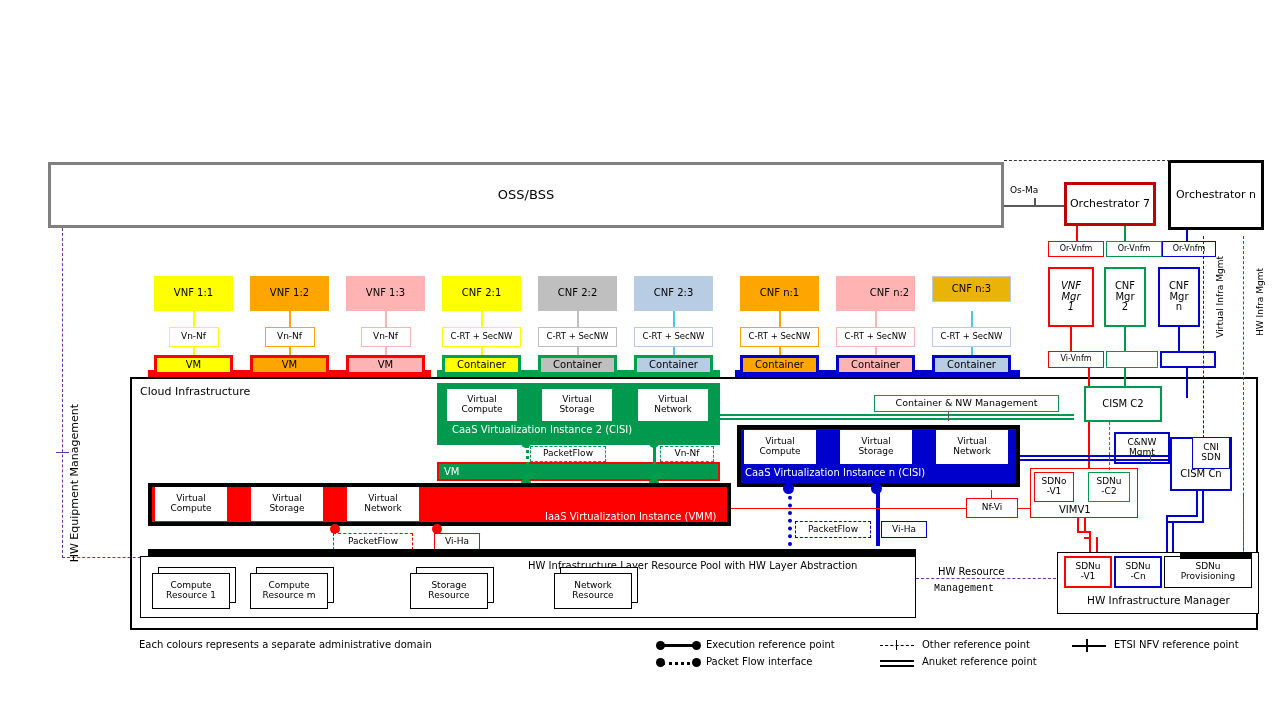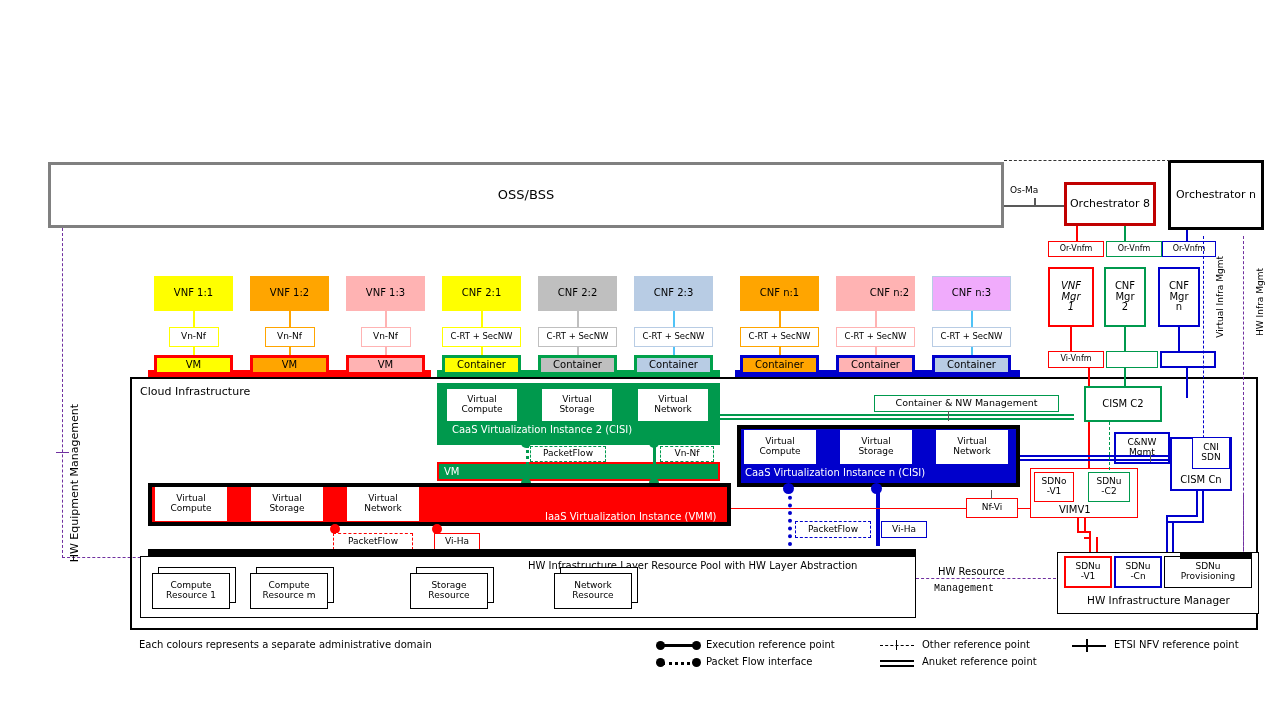--- a/index.html
+++ b/index.html
@@ -17,21 +17,21 @@
 
 <div class="bx" style="left:48px;top:162px;width:956px;height:66px;border:3px solid #808080;background:#fff;font-size:13px;">
   <span>OSS/BSS</span>
 </div>
 
 <div class="ln" style="left:1004px;top:205px;width:64px;height:2px;background:#595959;"></div>
 <div class="ln" style="left:1034px;top:198px;width:2px;height:8px;background:#595959;"></div>
 <div class="txt sm" style="left:1010px;top:185px;">Os-Ma</div>
 
 <div class="bx" style="left:1064px;top:182px;width:92px;height:44px;border:3px solid #c00000;background:#fff;font-size:11px;">
-  <span>Orchestrator 8</span>
+  <span>Orchestrator 7</span>
 </div>
 
 <div class="bx" style="left:1168px;top:160px;width:96px;height:70px;border:3px solid #000;background:#fff;font-size:11px;">
   <span>Orchestrator n</span>
 </div>
 
 <div class="ln" style="left:1004px;top:160px;width:166px;height:0;border-top:1px dashed #333;"></div>
 
 <div class="ln" style="left:62px;top:228px;width:0;height:330px;border-left:1px dashed #7030a0;"></div>
 <div class="ln" style="left:56px;top:452px;width:13px;height:1px;background:#7030a0;"></div>
@@ -115,21 +115,21 @@
     <div class="bx" style="left: 836px; top: 276px; width: 79px; height: 35px; background: rgb(255, 179, 179); border: 1px solid rgb(255, 179, 179); font-size: 10px; padding-left: 28px;">
       <span>CNF n:2</span>
     </div>
     <div class="ln" style="left: 874.5px; top: 311px; width: 2px; height: 44px; background: rgb(255, 179, 179);"></div>
     <div class="bx" style="left: 836px; top: 327px; width: 79px; height: 20px; background: rgb(255, 255, 255); border: 1px solid rgb(255, 179, 179); font-size: 8.5px; color: rgb(0, 0, 0);">
       <span>C-RT + SecNW</span>
     </div>
     <div class="bx" style="left: 836px; top: 355px; width: 79px; height: 20px; background: rgb(255, 179, 179); border: 3px solid rgb(0, 0, 204); font-size: 10px; color: rgb(0, 0, 0);">
       <span>Container</span>
     </div>
-    <div class="bx" style="left: 932px; top: 276px; width: 79px; height: 35px; background: #f0abfc; border: 1px solid rgb(184, 204, 228); font-size: 10px;">
+    <div class="bx" style="left: 932px; top: 276px; width: 79px; height: 26px; background: #eab308; border: 1px solid rgb(184, 204, 228); font-size: 10px;">
       <span>CNF n:3</span>
     </div>
     <div class="ln" style="left: 970.5px; top: 311px; width: 2px; height: 44px; background: rgb(79, 195, 247);"></div>
     <div class="bx" style="left: 932px; top: 327px; width: 79px; height: 20px; background: rgb(255, 255, 255); border: 1px solid rgb(184, 204, 228); font-size: 8.5px; color: rgb(0, 0, 0);">
       <span>C-RT + SecNW</span>
     </div>
     <div class="bx" style="left: 932px; top: 355px; width: 79px; height: 20px; background: rgb(184, 204, 228); border: 3px solid rgb(0, 0, 204); font-size: 10px; color: rgb(0, 0, 0);">
       <span>Container</span>
     </div>
   </div>
@@ -247,21 +247,21 @@
   </div>
 
 <div class="bx" style="left:1114px;top:432px;width:56px;height:32px;border:2px solid #0000cc;background:#fff;font-size:9px;">
   <span>C&amp;NW Mgmt</span>
   </div>
 
 <div class="ln" style="left:1020px;top:455px;width:160px;height:2px;background:#0000cc;"></div>
 <div class="ln" style="left:1020px;top:459px;width:160px;height:2px;background:#0000cc;"></div>
 <div class="ln" style="left:1150px;top:452px;width:1px;height:10px;background:#595959;"></div>
 
-<div class="bx" style="left:1170px;top:437px;width:62px;height:54px;border:2px solid #0000cc;background:#fff;font-size:10px;align-items:flex-end;padding-bottom:3px;">
+<div class="bx" style="left:1170px;top:437px;width:62px;height:54px;border:2px solid #0000cc;background:#fff;font-size:10px;align-items:flex-end;padding-bottom:9px;">
   <span>CISM Cn</span>
   </div>
 <div class="bx" style="left:1192px;top:437px;width:38px;height:32px;border:1px solid #0000cc;background:#fff;font-size:9px;">
   <span>CNI SDN</span>
   </div>
 
 <div class="bx" style="left:966px;top:498px;width:52px;height:20px;border:1px solid #ff0000;background:#fff;font-size:9px;">Nf-Vi</div>
 <div class="ln" style="left:991px;top:490px;width:1px;height:9px;background:#595959;"></div>
 <div class="ln" style="left:731px;top:508px;width:236px;height:1px;background:#ff0000;"></div>
 <div class="ln" style="left:1017px;top:508px;width:52px;height:1px;background:#ff0000;"></div>

